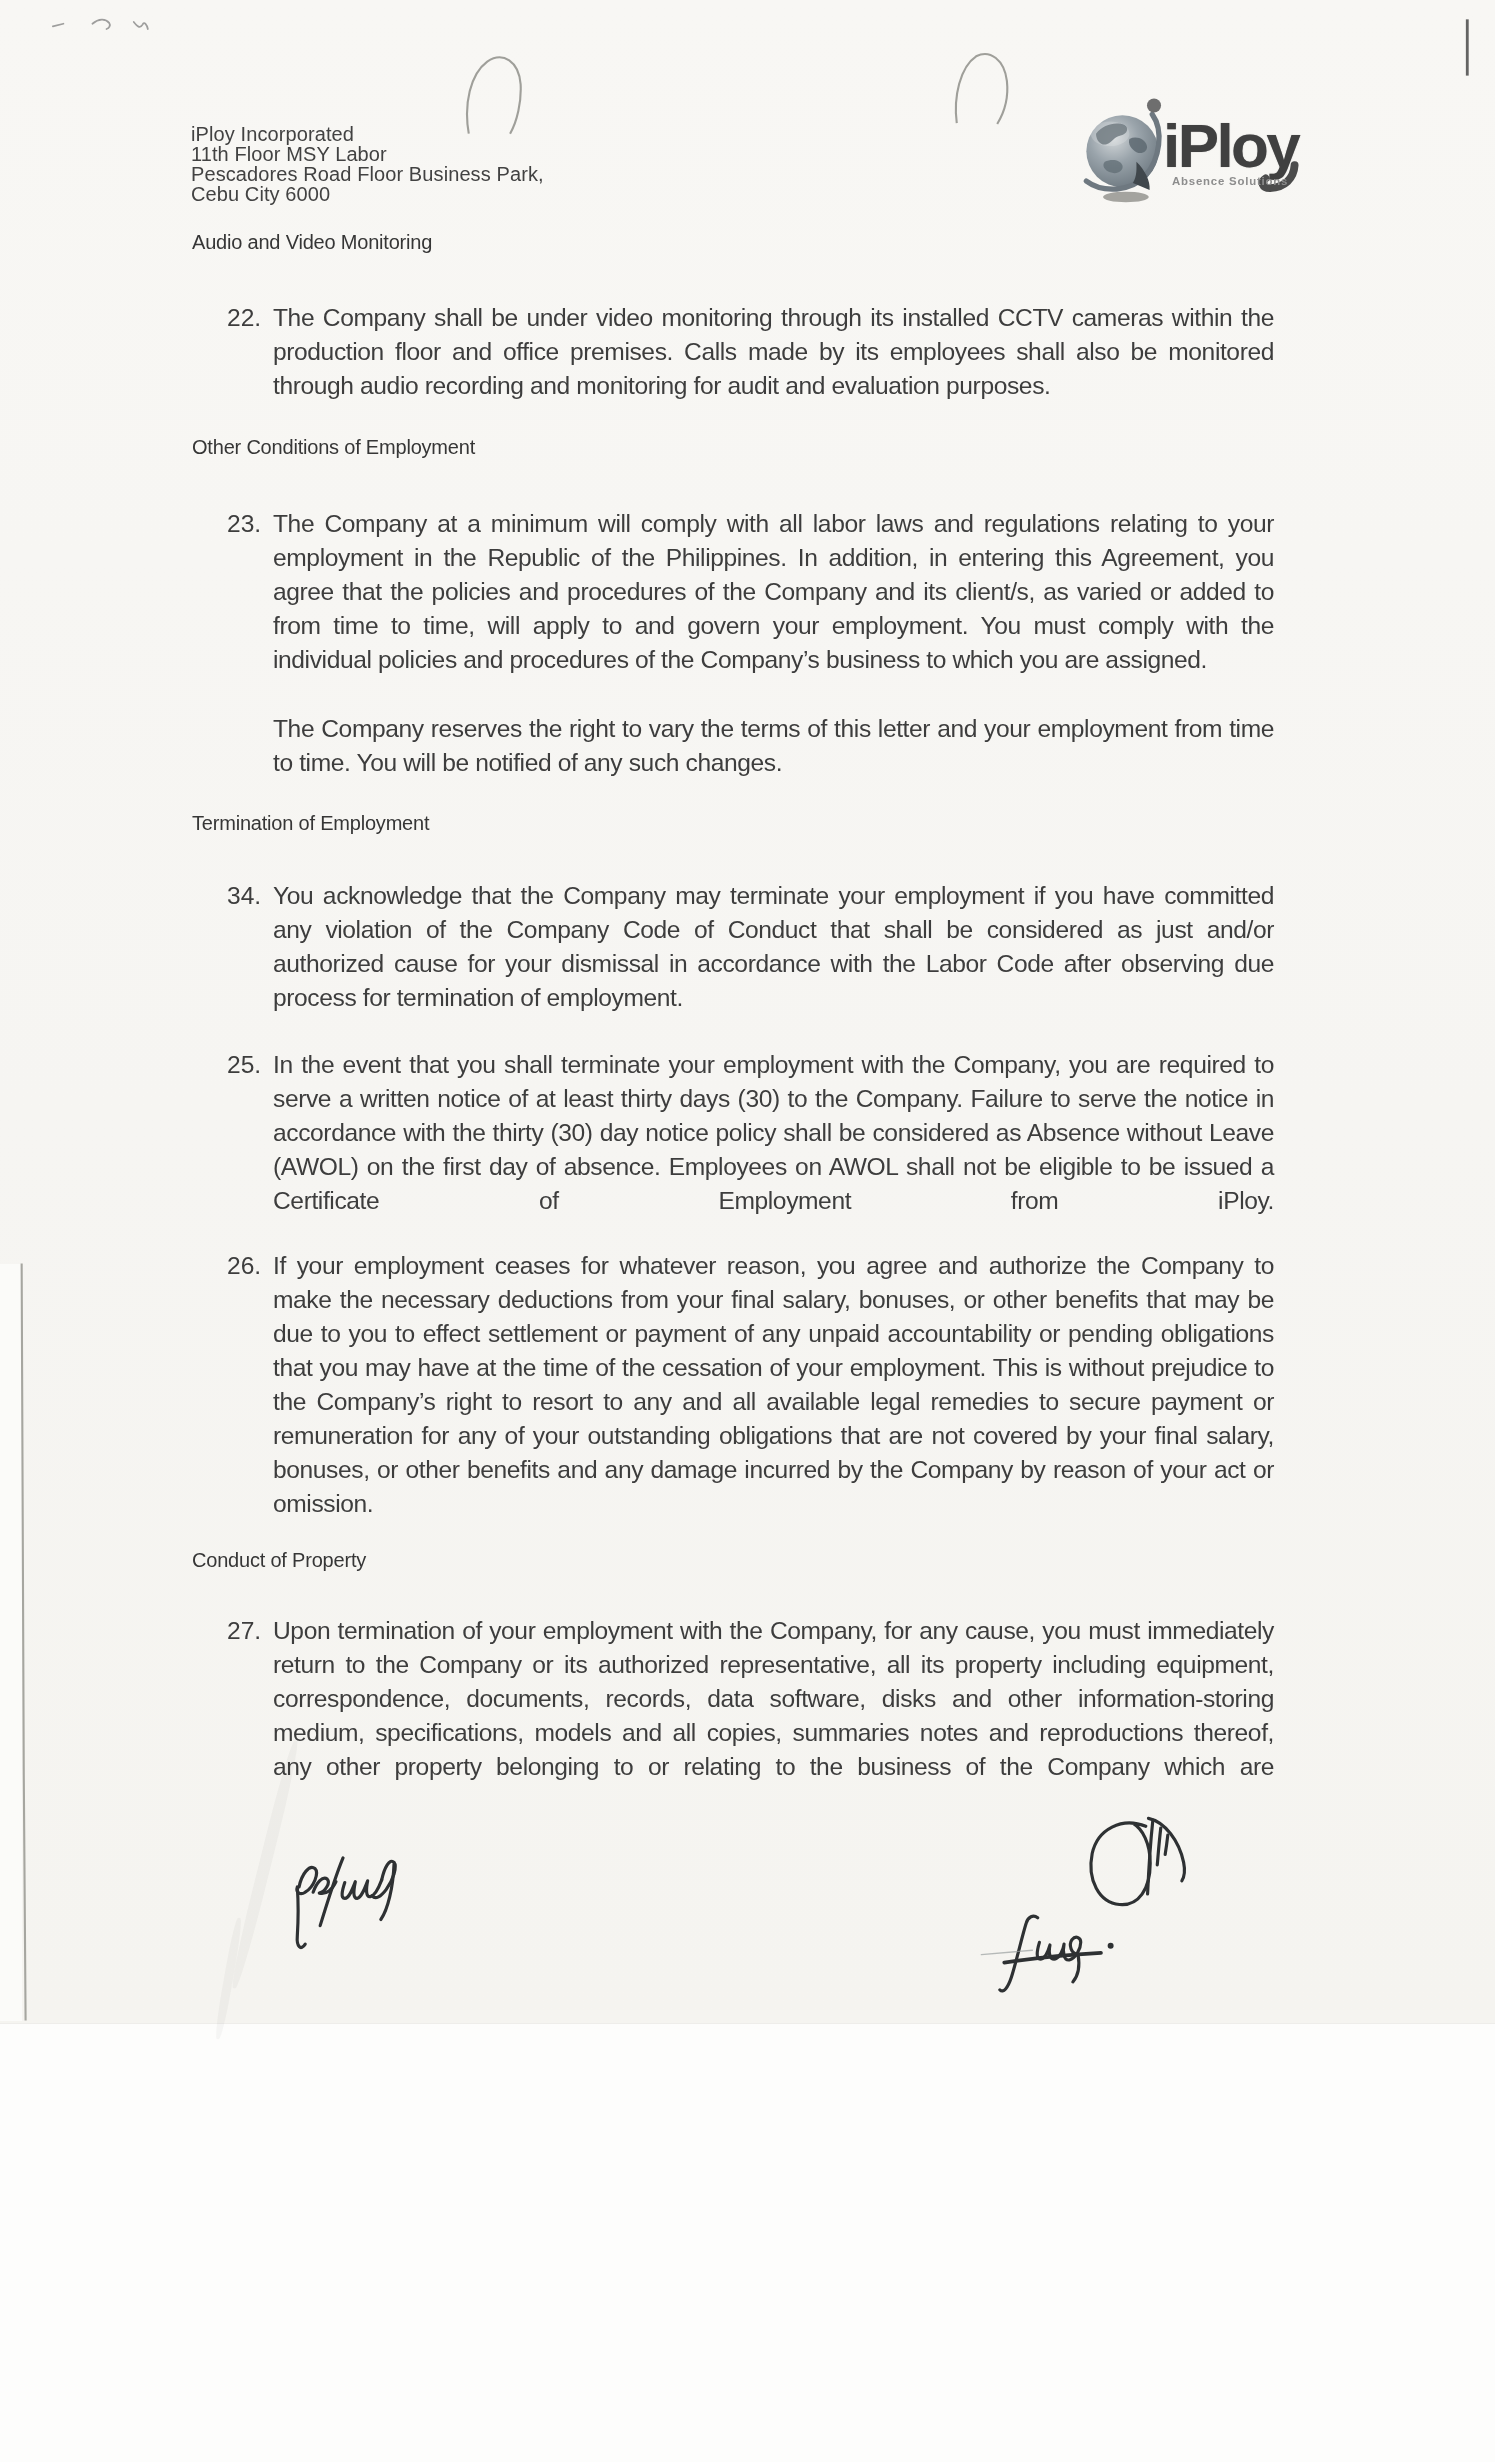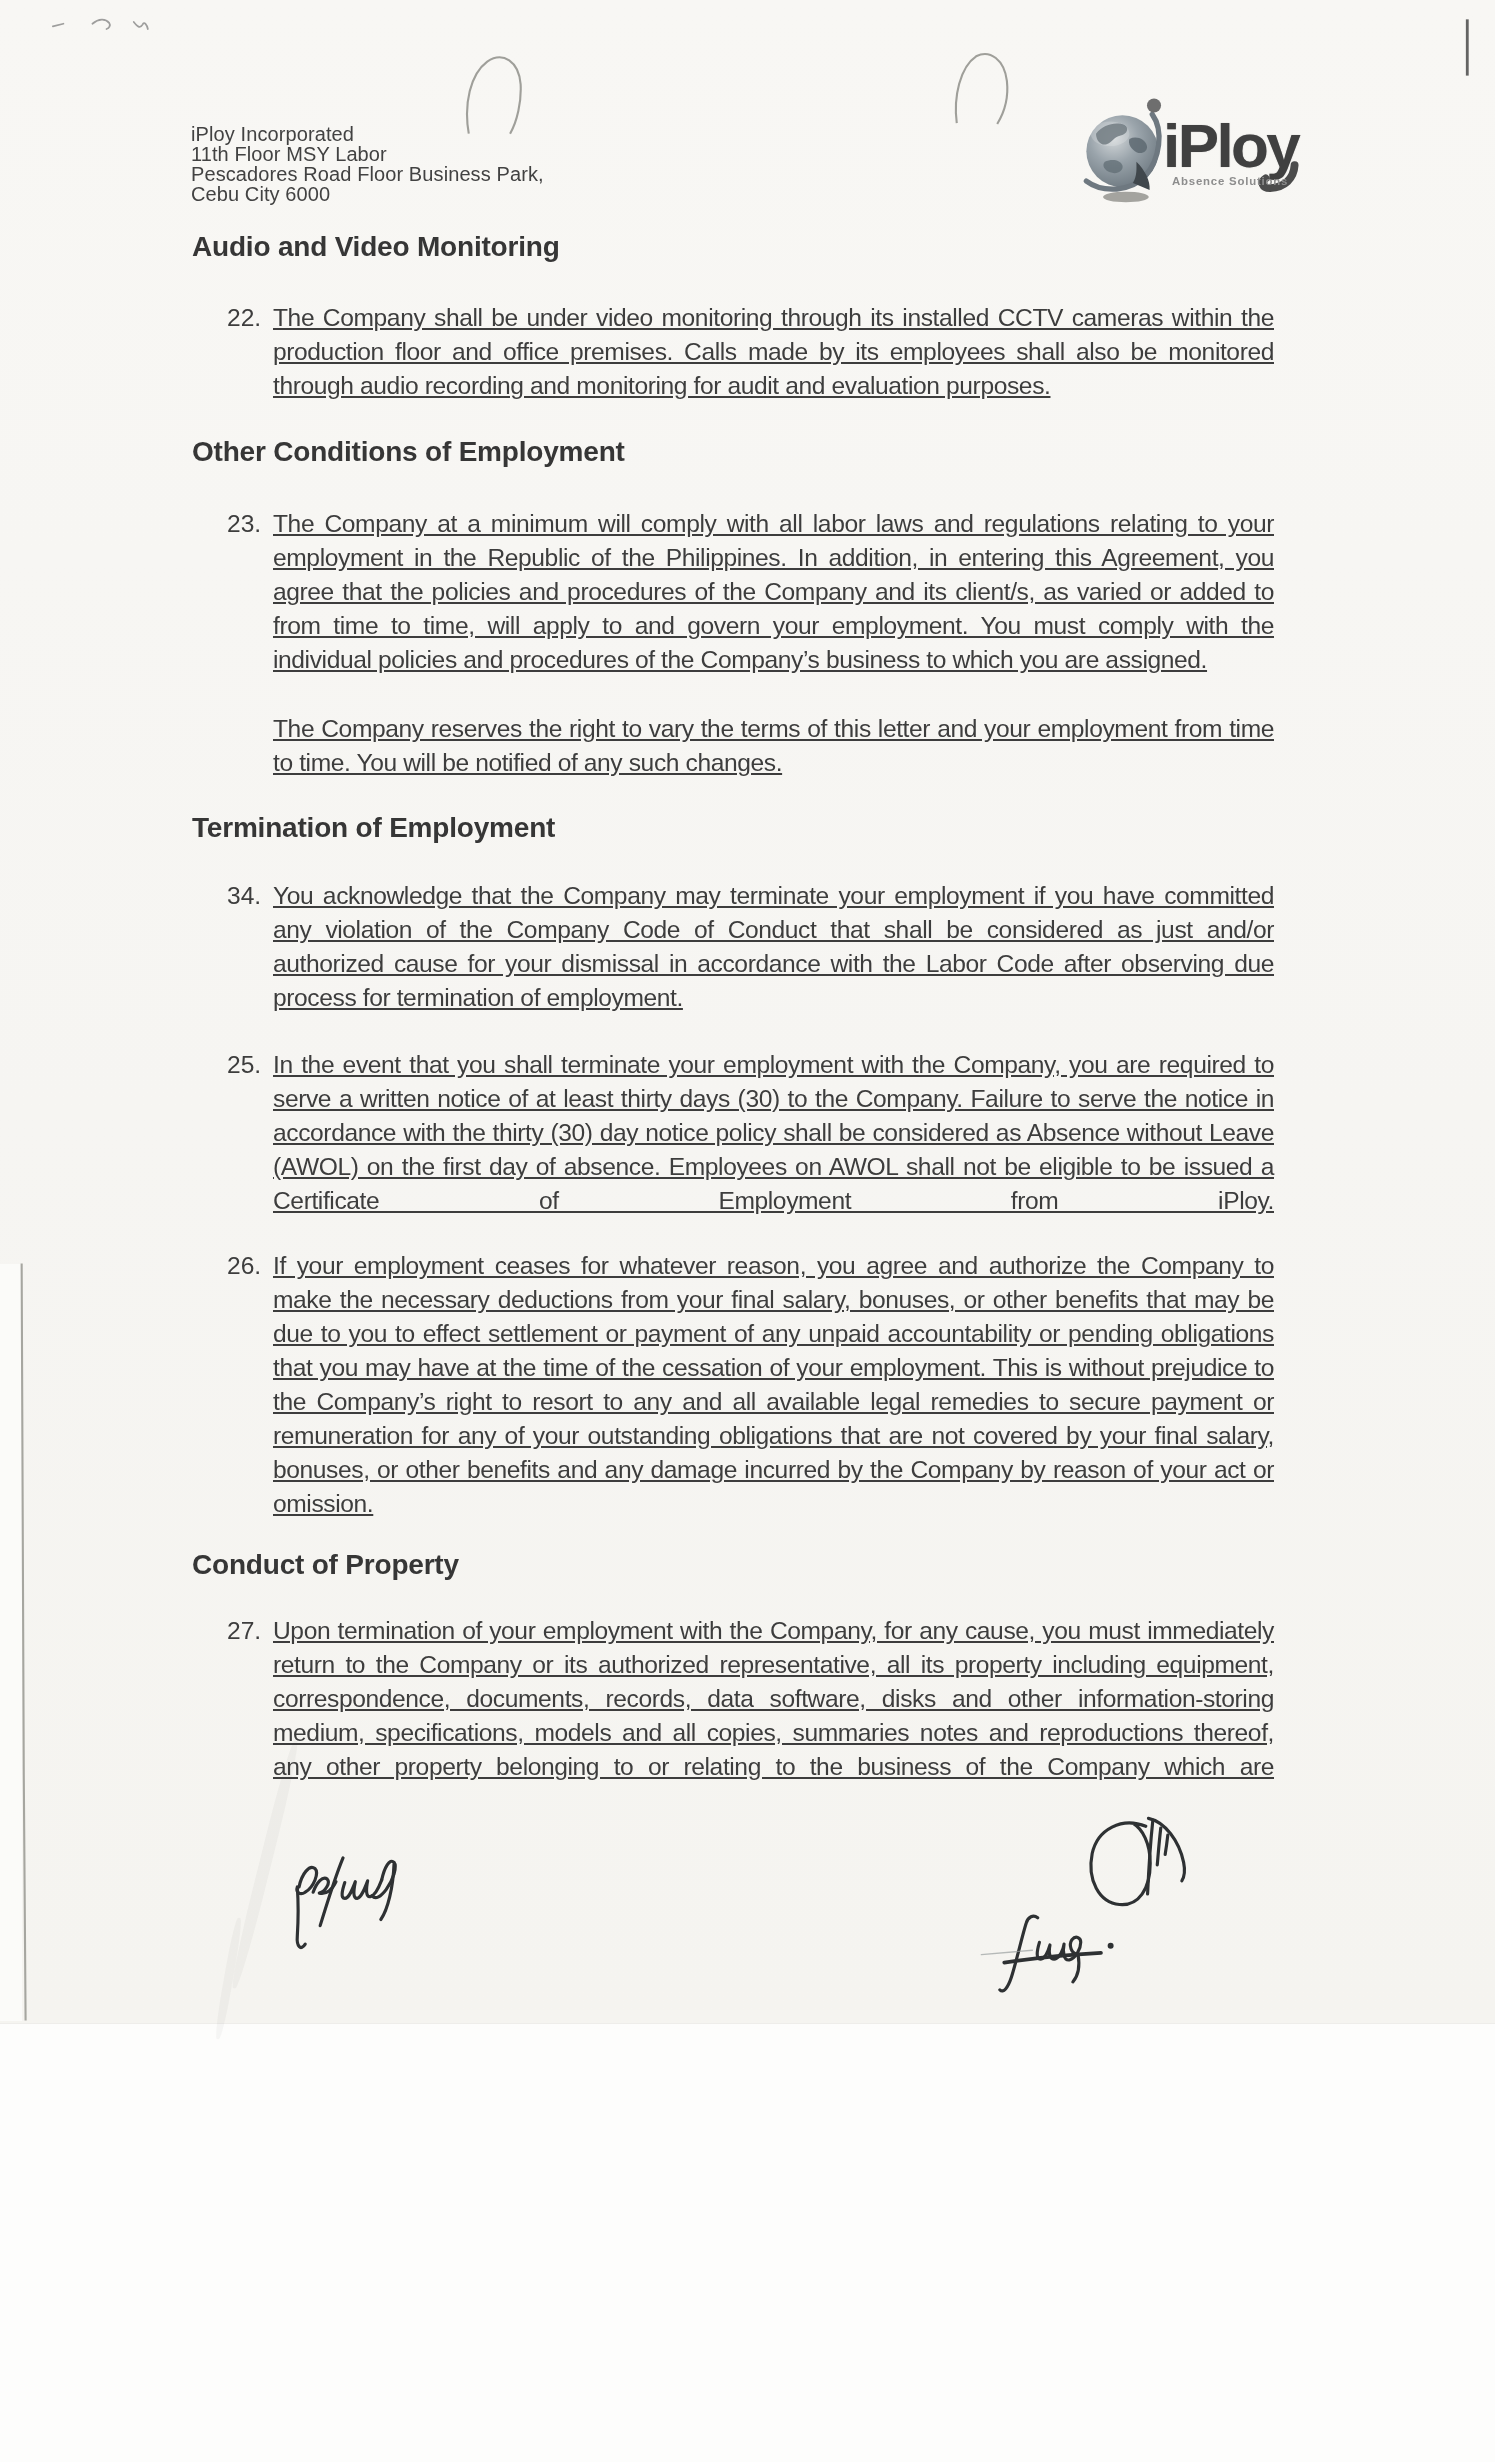--- a/index.html
+++ b/index.html
@@ -35,28 +35,28 @@
     color:#404040;
     text-shadow:0 0 0.9px rgba(90,90,90,0.55);
   }
   .logo .tagline{
     position:absolute;left:134px;top:87px;
     font-size:11.4px;font-weight:bold;letter-spacing:0.8px;
     color:#8d8d8d;
   }
   .heading{
     position:absolute;left:192px;
-    font-size:28px;font-weight:bold;color:#363636;
+    font-size:20px;font-weight:normal;color:#363636;
     letter-spacing:-0.2px;white-space:nowrap;
   }
   .h1{top:231px}.h2{top:436px}.h3{top:812px}.h4{top:1549px}
   .clause{
     position:absolute;left:273px;width:1001px;
     font-size:24.6px;line-height:34px;letter-spacing:-0.4px;
-    text-align:justify;color:#3d3d3d;text-decoration:underline;
+    text-align:justify;color:#3d3d3d;
   }
   .clause .num{position:absolute;left:-46px;top:0;letter-spacing:0;}
   .c22{top:301px}.c23{top:507px}.c23b{top:712px}
   .c24{top:879px}.c25{top:1048px}.c26{top:1249px}.c27{top:1614px}
   .justify-last{text-align-last:justify;}
   svg.overlay{position:absolute;left:0;top:0;pointer-events:none;}
 </style>
 </head>
 <body>
 

